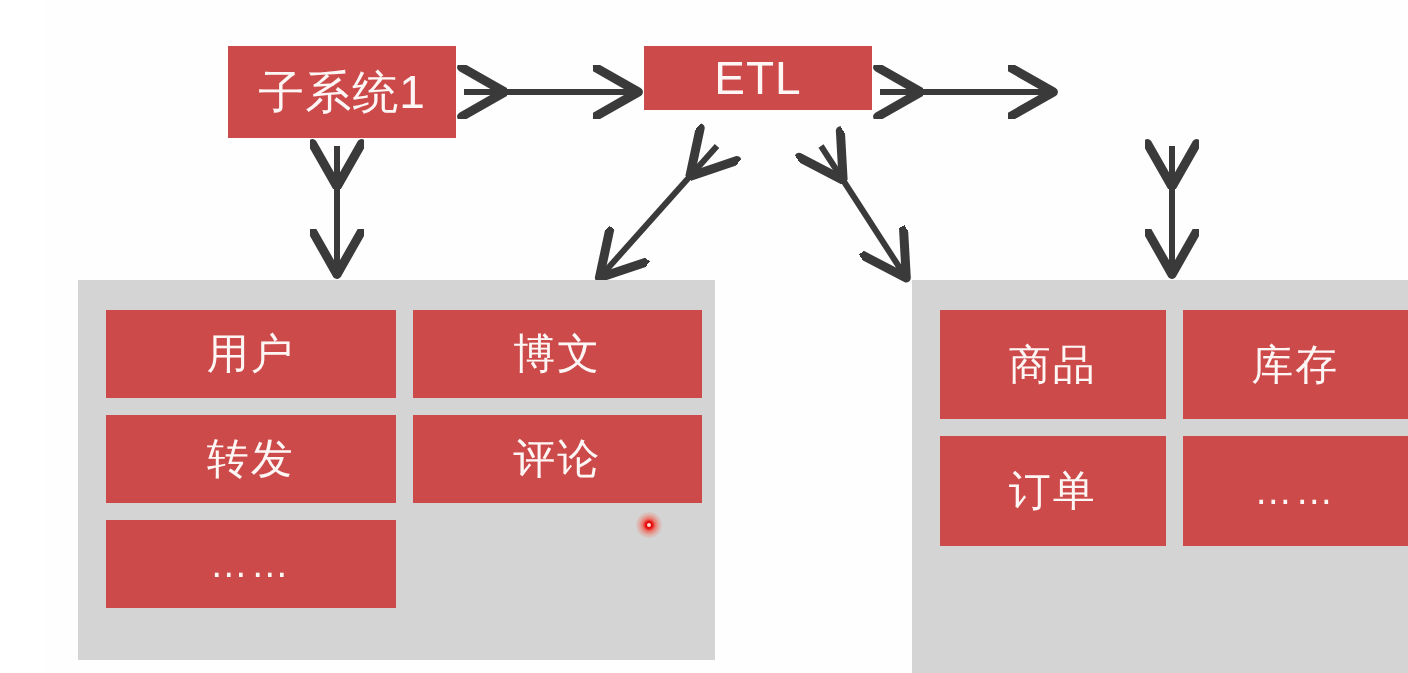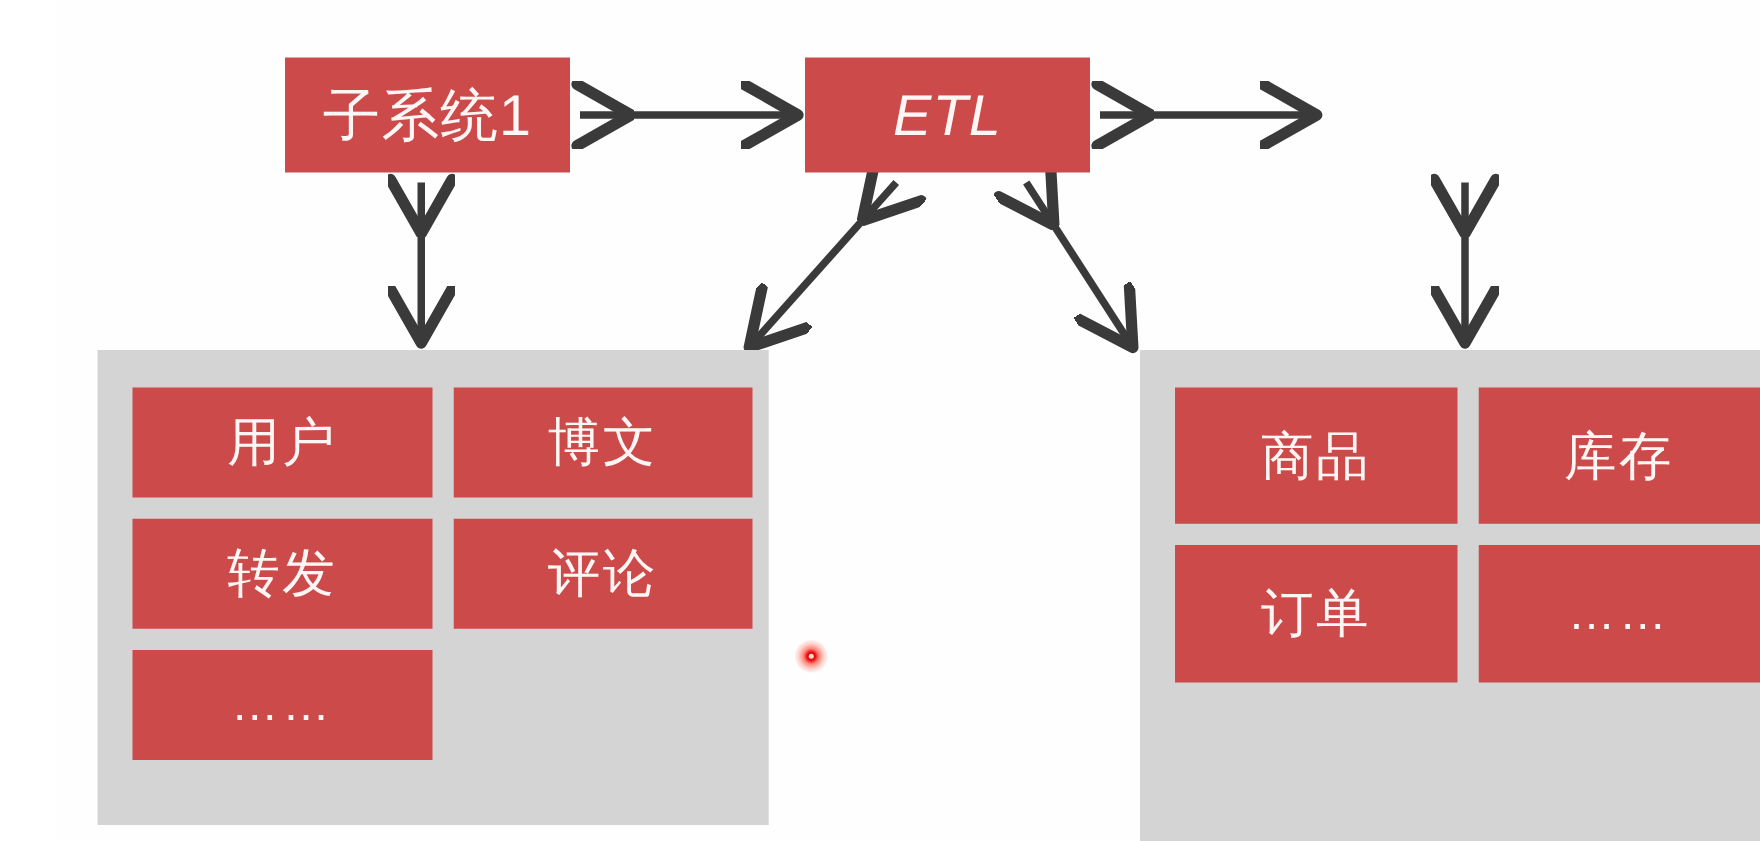--- a/index.html
+++ b/index.html
@@ -26,30 +26,30 @@
     color: #fdf6f5;
     display: flex;
     align-items: center;
     justify-content: center;
     font-size: 46px;
     line-height: 1;
     letter-spacing: 1px;
     box-sizing: border-box;
   }
   #box-sub1  { left: 184px; top: 46px; width: 228px; height: 92px; }
-  #box-etl   { left: 600px; top: 46px; width: 228px; height: 92px; font-style: italic; }
+  #box-etl   { left: 600px; top: 46px; width: 228px; height: 64px; }
   #box-subb  { left: 1015px; top: 46px; width: 229px; height: 92px; }
 
   
   .group {
     position: absolute;
     background: #d4d4d4;
     box-sizing: border-box;
   }
-  #group-left  { left: 34px;  top: 280px; width: 537px; height: 380px; }
+  #group-left  { left: 34px;  top: 280px; width: 637px; height: 380px; }
   #group-right { left: 868px; top: 280px; width: 509px; height: 444px; }
 
   .grid {
     position: absolute;
     left: 28px;
     top: 30px;
     right: 13px;
     bottom: 52px;
     display: grid;
     grid-template-columns: 1fr 1fr;

